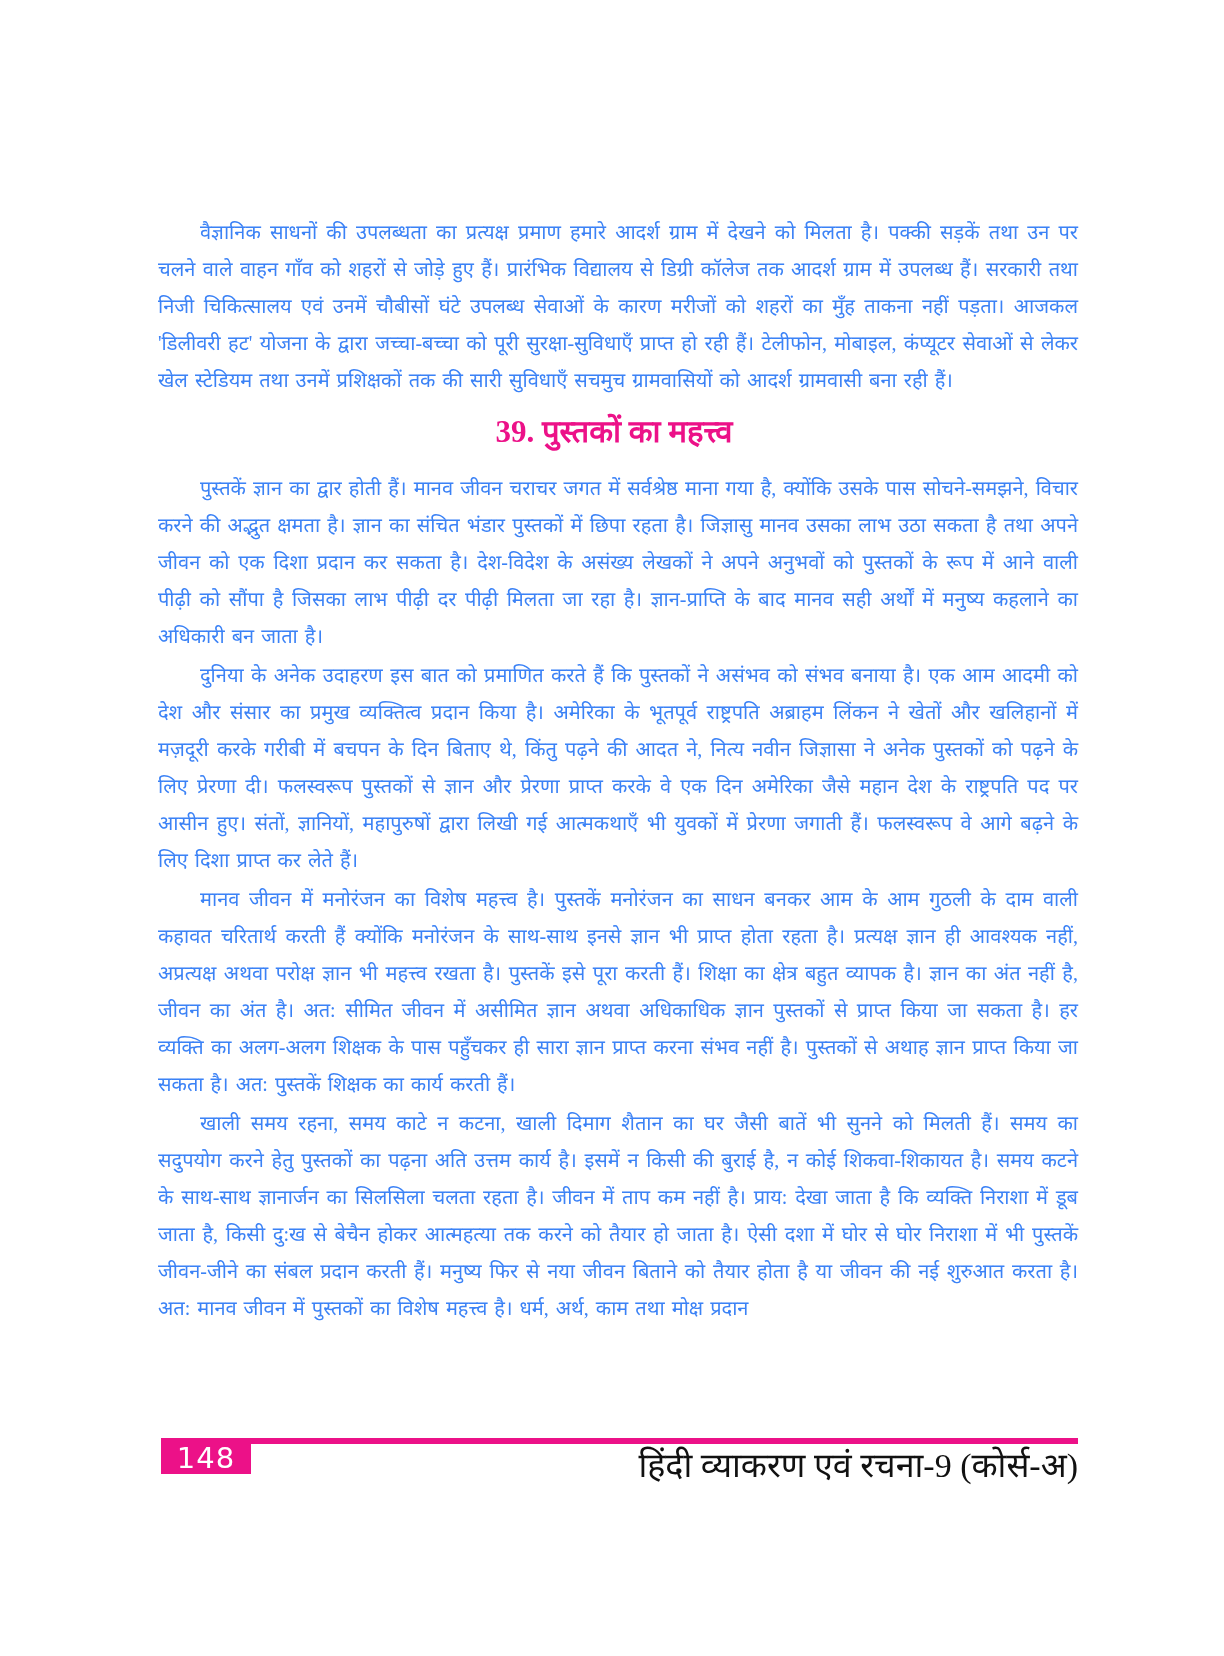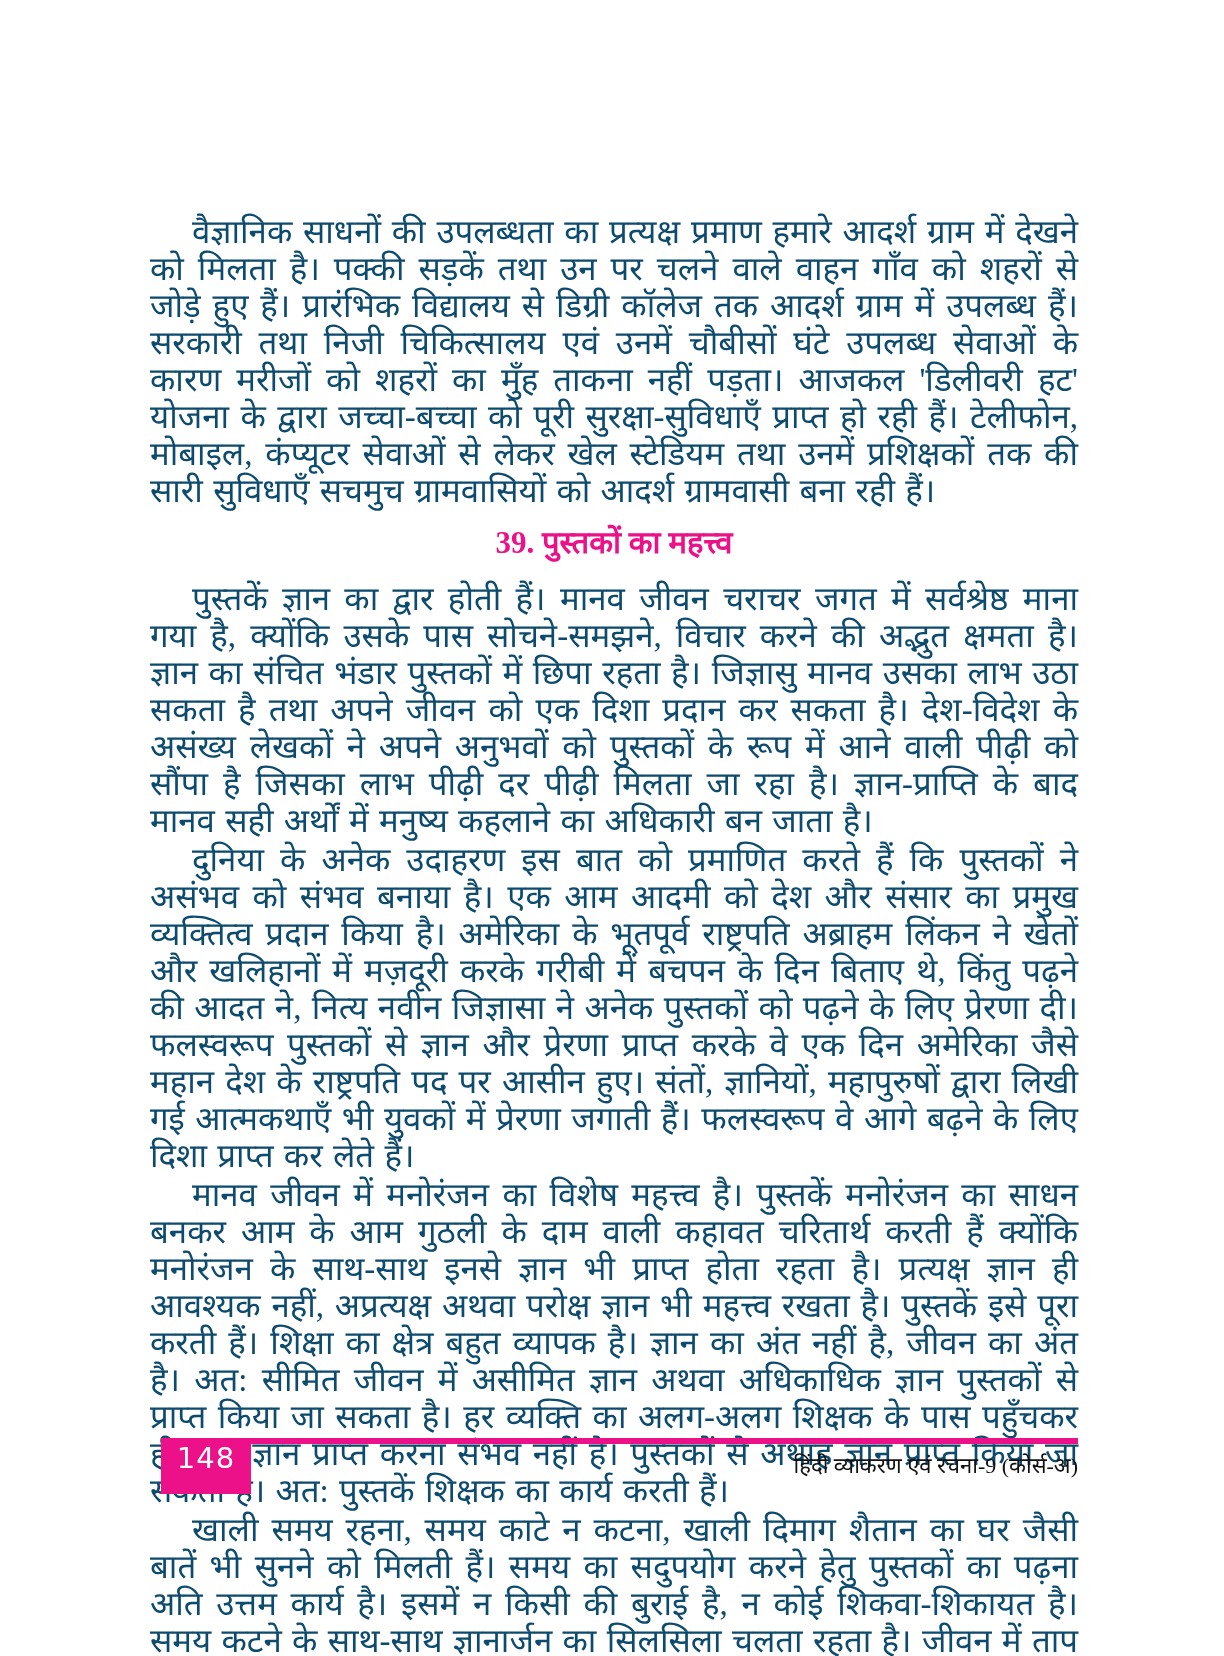--- a/index.html
+++ b/index.html
@@ -15,26 +15,26 @@
     overflow: hidden;
     font-family: "Liberation Serif", "DejaVu Serif", serif;
   }
   .content {
     position: absolute;
     left: 150px;
     top: 214px;
     width: 928px;
   }
   .para {
-    font-size: 33px;
+    font-size: 20px;
     line-height: 37px;
     text-align: justify;
     text-indent: 42px;
-    color: #0c4a6e;
-    margin: 0 0 2px 0;
+    color: #3b82f6;
+    margin: 0 0 2px 8px;
     word-spacing: 2px;
   }
   .essay-heading {
     text-align: center;
     color: var(--accent, #EC1188);
     font-size: 31px;
     line-height: 36px;
     font-weight: bold;
     margin: 15px 0 20px 0;
     font-family: "Liberation Serif", "DejaVu Serif", serif;
@@ -45,34 +45,34 @@
     top: 1438px;
     width: 917px;
     height: 6px;
     background: var(--accent, #EC1188);
   }
   .page-number-badge {
     position: absolute;
     left: 161px;
     top: 1438px;
     width: 90px;
-    height: 56px;
+    height: 36px;
     background: var(--accent, #EC1188);
     color: #ffffff;
     font-family: "DejaVu Sans", "Liberation Sans", sans-serif;
     font-size: 29px;
     line-height: 40px;
     text-align: center;
     letter-spacing: 1px;
   }
   .book-title {
     position: absolute;
     top: 1449px;
     right: 146px;
-    font-size: 22px;
+    font-size: 34px;
     line-height: 34px;
     color: #111111;
     font-family: "Liberation Serif", "DejaVu Serif", serif;
   }
 </style>
 </head>
 <body>
 
 <div class="page">
 

